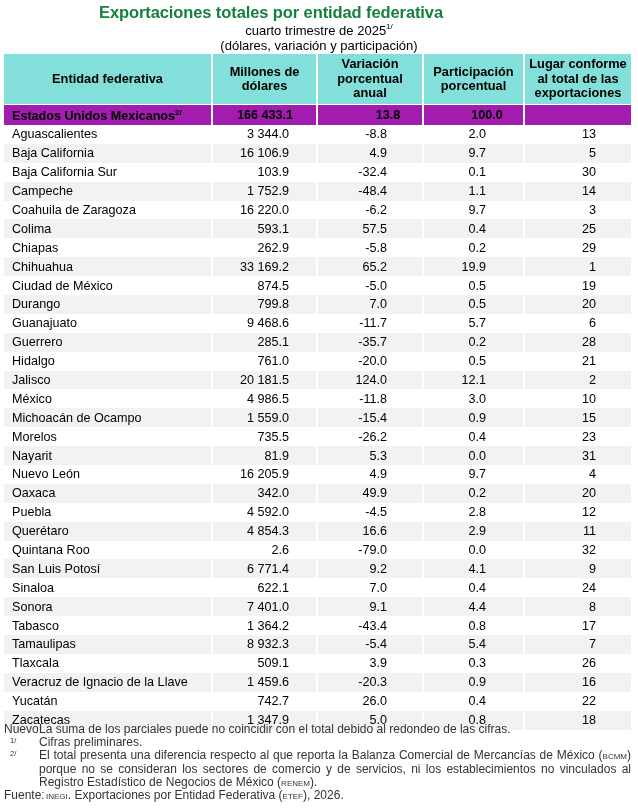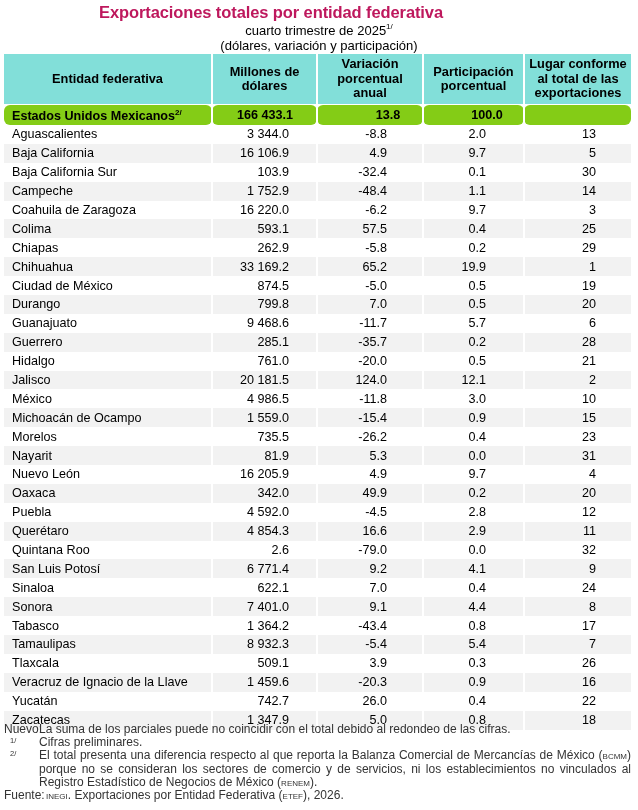--- a/index.html
+++ b/index.html
@@ -1,25 +1,25 @@
 <!DOCTYPE html>
 <html><head>
 <meta charset="utf-8">
 <style>
   html, body { margin:0; padding:0; background:#ffffff; }
   body { width:638px; height:810px; position:relative; overflow:hidden; font-family:"Liberation Sans", sans-serif; color:#000; }
-  .title { position:absolute; top:3px; left:0; width:542px; text-align:center; font-size:16.5px; font-weight:bold; color:#be185d; letter-spacing:-0.1px; }
+  .title { position:absolute; top:3px; left:0; width:542px; text-align:center; font-size:16.5px; font-weight:bold; color:#15803d; letter-spacing:-0.1px; }
   .subtitle { position:absolute; top:22px; left:0; width:638px; text-align:center; font-size:13px; }
   .subtitle sup { font-size:8px; vertical-align:6px; }
   .units { position:absolute; top:38px; left:0; width:638px; text-align:center; font-size:13px; }
   table { position:absolute; top:54px; left:4px; border-collapse:collapse; table-layout:fixed; width:627px; font-size:12.6px; }
   col.c1 { width:208px; } col.c2 { width:105px; } col.c3 { width:106px; } col.c4 { width:101px; } col.c5 { width:107px; }
   thead th { background:#82dfd9; font-weight:bold; text-align:center; height:50px; padding:0 2px; line-height:14.5px; border-left:2px solid #fff; font-size:12.8px; }
   thead th:first-child { border-left:none; }
-  tr.total td { background:#84cc16; font-weight:bold; height:18px; border-left:2px solid #fff; border-top:1px solid #fff;border-radius:6px; }
+  tr.total td { background:#a21caf; font-weight:bold; height:18px; border-left:2px solid #fff; border-top:1px solid #fff; }
   tr.total td:first-child { border-left:none; padding-left:8px; text-align:left; }
   tr.total sup { font-size:8px; vertical-align:5px; }
   tbody tr.row td { height:18.9px; padding:0; line-height:16px; border-left:2px solid #fff; }
   tbody tr.row td:first-child { border-left:none; padding-left:8px; text-align:left; }
   tbody tr.row:nth-child(odd) td { background:#f2f2f2; }
   tbody tr.row:nth-child(even) td { background:#ffffff; }
   td.num { text-align:right; }
   td.v1 { padding-right:27px !important; }
   td.v2 { padding-right:35px !important; }
   td.v3 { padding-right:37px !important; }

